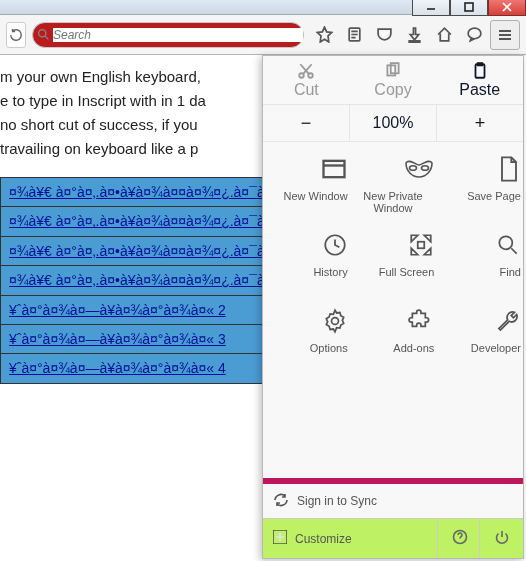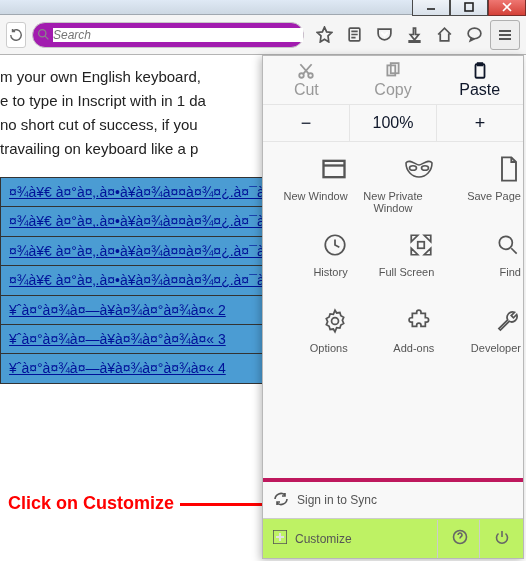--- a/index.html
+++ b/index.html
@@ -4,21 +4,21 @@
 <style>
   *{box-sizing:border-box;margin:0;padding:0;font-family:"Segoe UI",Arial,sans-serif}
   body{width:526px;height:561px;overflow:hidden;background:#fff;font-size:12px;color:#222;position:relative}
   .window-frame{height:15px;background:linear-gradient(#dfe9f5,#cdd8e3);border-bottom:1px solid #a0a8b0;position:relative}
   .win-btns{position:absolute;right:0;top:-1px;display:flex}
   .win-btn{width:38px;height:17px;border:1px solid #4a4a4a;border-top:none;background:linear-gradient(#f0f4f9,#d9e1ea);display:flex;align-items:center;justify-content:center;font-size:10px}
   .win-btn.close{background:linear-gradient(#f07a75,#d44138);color:#fff;border-color:#7a2d29}
   .win-btn.close svg{stroke:#fff}
   .toolbar{height:40px;background:#f5f5f5;border-bottom:1px solid #b4b4b4;display:flex;align-items:center;padding:0 6px;gap:6px}
   .nav-btn{width:20px;height:26px;display:flex;align-items:center;justify-content:center;color:#666;border:1px solid #ccc;border-radius:3px;background:#fff}
-  .search-box{flex:1;position:relative;height:26px;display:flex;align-items:center;border:1px solid #c8c8c8;border-radius:13px;background:#a21caf}
+  .search-box{flex:1;position:relative;height:26px;display:flex;align-items:center;border:1px solid #c8c8c8;border-radius:13px;background:#b91c1c}
   .search-box .mag{width:20px;display:flex;align-items:center;justify-content:center;color:#888}
   .search-box input{flex:1;border:none;outline:none;font-size:12px;font-style:italic;color:#999}
   .tb-icons{display:flex;align-items:center;gap:2px}
   .tb-icon{width:28px;height:28px;display:flex;align-items:center;justify-content:center;color:#555}
   .hamburger{width:30px;height:30px;border:1px solid #b0b0b0;border-radius:3px;background:#eee;display:flex;align-items:center;justify-content:center}
   .content{position:absolute;left:0;top:55px;right:0;bottom:0;padding:4px 0 0 0;line-height:1.6;font-size:15px;font-family:"Times New Roman",serif}
   .paragraph{padding:6px 0 8px 0}
   .links-table{margin-top:8px;border-collapse:collapse}
   .links-table td{border:1px solid #333;background:#4b9cd3;padding:3px 8px;font-size:14px}
   .links-table a{color:#001199;text-decoration:underline}
@@ -30,21 +30,21 @@
   .menu{position:absolute;top:55px;right:2px;bottom:2px;width:262px;background:#f8f8f8;border:1px solid #b8b8b8;box-shadow:-2px 2px 8px rgba(0,0,0,.25);display:flex;flex-direction:column}
   .menu-row{display:flex;border-bottom:1px solid #e5e5e5}
   .menu-cell3{flex:1;display:flex;flex-direction:column;align-items:center;justify-content:center;height:48px;color:#999;font-size:16px}
   .menu-cell3.active{color:#0f172a}
   .menu-cell3 .ico{height:20px;display:flex;align-items:center}
   .grid{display:grid;grid-template-columns:repeat(3,1fr);padding:4px 0}
   .grid-items-1 .grid-item{height:76px}
   .grid-item{padding:8px 2px;display:flex;flex-direction:column;align-items:flex-end;justify-content:flex-start;gap:6px;color:#555;font-size:11px;text-align:center}
   .grid-item .ico{height:30px;display:flex;align-items:center;justify-content:center;color:#555}
   .footer{margin-top:auto}
-  .footer-row{display:flex;align-items:center;height:40px;border-top:4px solid #be185d;padding:0 10px;color:#555;font-size:12px;gap:8px}
+  .footer-row{display:flex;align-items:center;height:40px;border-top:6px solid #be185d;padding:0 10px;color:#555;font-size:12px;gap:8px}
   .footer-row.customize{background:#bef264;border-top:1px solid #ccc}
   .footer-row .spacer{flex:1}
   .footer-btn{width:44px;height:38px;border-left:1px solid #ccc;display:flex;align-items:center;justify-content:center;color:#666;margin-right:-10px}
   svg{fill:none;stroke:currentColor;stroke-width:1.6}
 </style>
 </head>
 <body>
 
 <div class="window-frame">
   <div class="win-btns">
@@ -149,24 +149,20 @@
           <td><a>¥ˆà¤°à¤¾à¤—à¥à¤¾à¤°à¤¾à¤« 2</a></td>
         </tr>
     <tr>
           <td><a>¥ˆà¤°à¤¾à¤—à¥à¤¾à¤°à¤¾à¤« 3</a></td>
         </tr>
     <tr>
           <td><a>¥ˆà¤°à¤¾à¤—à¥à¤¾à¤°à¤¾à¤« 4</a></td>
         </tr>
   </tbody>
     </table>
-  <div class="annotation">
-    <span>Click on Customize</span>
-    <span class="arrow"></span>
-  </div>
 </div>
 
 <div class="menu">
   <div class="menu-row">
     <div class="menu-cell3">
       <span class="ico">
           <svg width="18" height="18" viewBox="0 0 16 16" stroke="#bbb">
             <circle cx="4" cy="12" r="2"></circle>
             <circle cx="12" cy="12" r="2"></circle>
             <path d="M5.5 10.5L13 2M10.5 10.5L3 2"></path>

